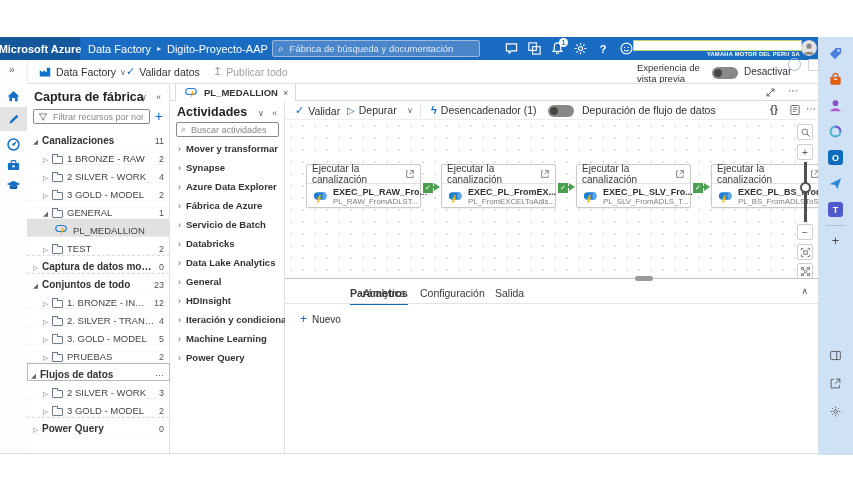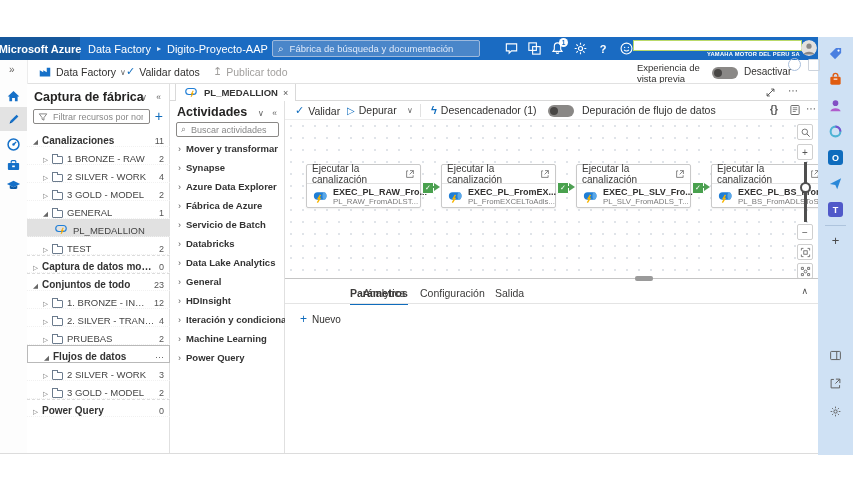--- a/index.html
+++ b/index.html
@@ -376,24 +376,30 @@
         </div>
         <div class="trow" style="padding-left: 16px;">
           <span class="exp">▷</span>
           <span class="folder"></span>
           <span class="lbl">2. SILVER - TRANSFO...</span>
           <span class="cnt">4</span>
         </div>
         <div class="trow" style="padding-left: 16px;">
           <span class="exp">▷</span>
           <span class="folder"></span>
+          <span class="lbl">3. GOLD - MODEL</span>
+          <span class="cnt">5</span>
+        </div>
+        <div class="trow" style="padding-left: 16px;">
+          <span class="exp">▷</span>
+          <span class="folder"></span>
           <span class="lbl">PRUEBAS</span>
           <span class="cnt">2</span>
         </div>
-        <div class="trow sect hov dashed" style="padding-left: 17px;">
+        <div class="trow sect hov dashed" style="padding-left: 4px;">
           <span class="exp">◢</span>
           <span class="lbl">Flujos de datos</span>
           <span class="cnt">···</span>
         </div>
         <div class="trow" style="padding-left: 16px;">
           <span class="exp">▷</span>
           <span class="folder"></span>
           <span class="lbl">2 SILVER - WORK</span>
           <span class="cnt">3</span>
         </div>

